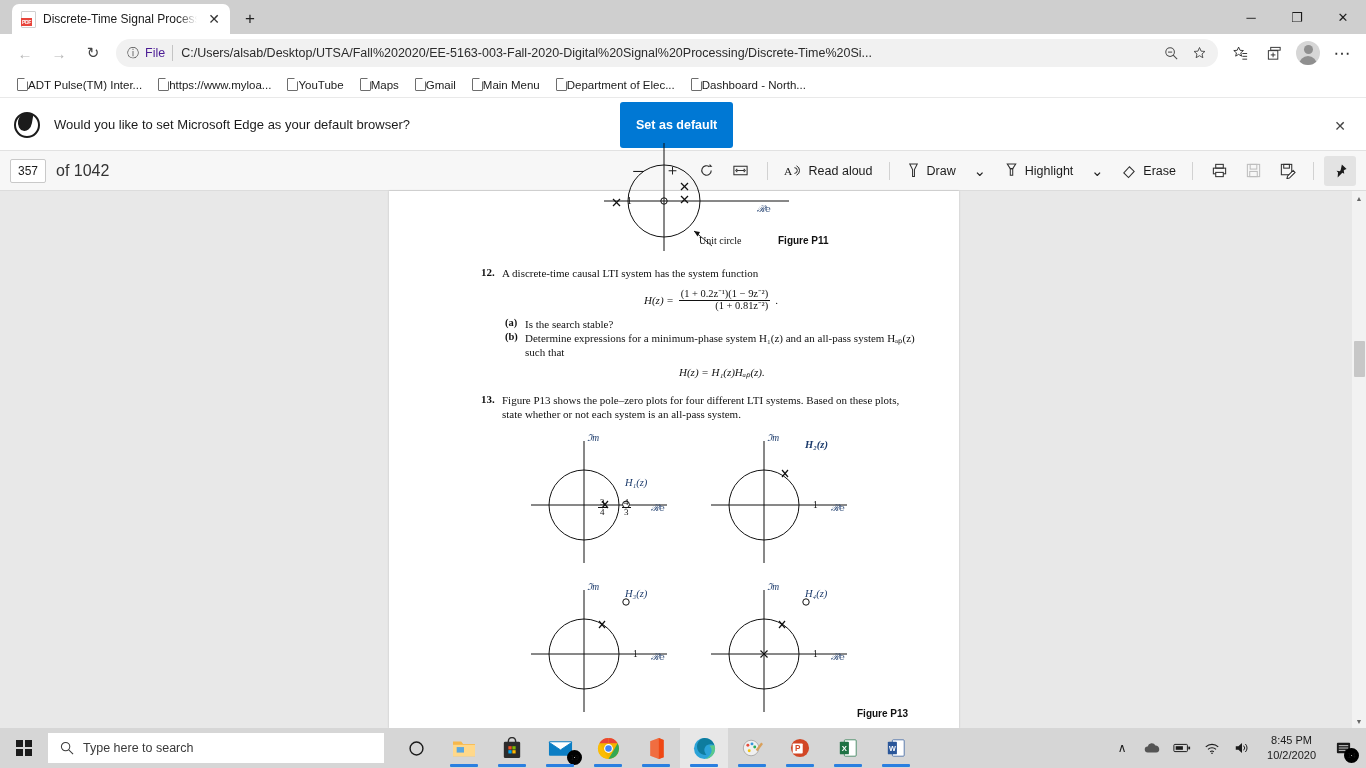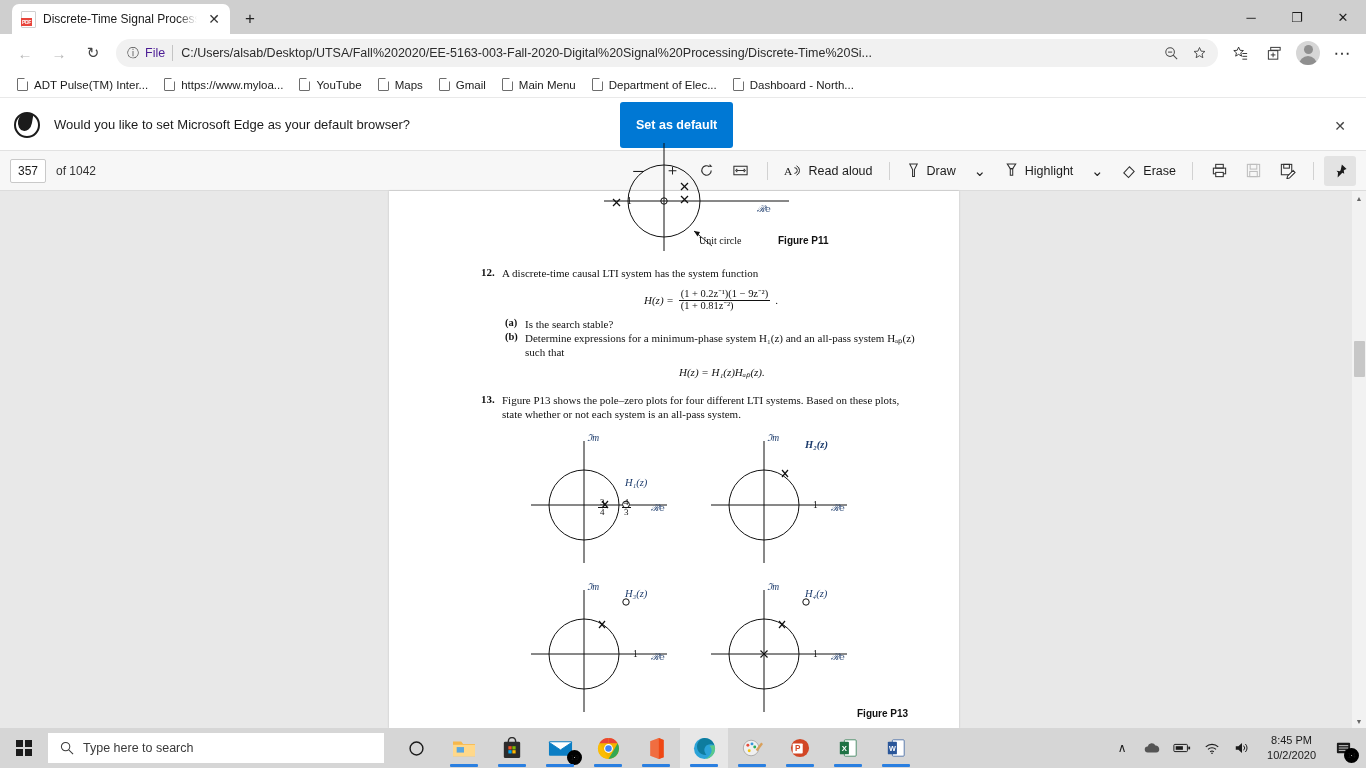--- a/index.html
+++ b/index.html
@@ -116,21 +116,21 @@
   }
 
   
   .bookmarks {
     position: absolute; top: 72px; left: 0; width: 1366px; height: 26px;
     background: #ffffff;
     display: flex; align-items: center; padding-left: 10px; gap: 2px;
     border-bottom: 1px solid #e9e9e9;
   }
   .bm {
-    display: flex; align-items: center; gap: 6px;
+    display: flex; align-items: center; gap: 0;
     padding: 3px 7px; border-radius: 4px;
     font-size: 11.5px; color: #1b1b1b; white-space: nowrap;
   }
   .doc-ic {
     width: 11px; height: 13px; flex: 0 0 auto;
     border: 1px solid #6d6d6d; border-radius: 1px; background: #fff;
     position: relative;
   }
   .doc-ic::after {
     content: ""; position: absolute; right: -1px; top: -1px;
@@ -174,21 +174,21 @@
   .pdfbar {
     position: absolute; top: 151px; left: 0; width: 1366px; height: 40px;
     background: #f7f7f7; border-bottom: 1px solid #dcdcdc;
     display: flex; align-items: center; padding: 0 10px;
   }
   .pagebox {
     width: 36px; height: 24px; border: 1px solid #c9c9c9; background: #fff;
     border-radius: 2px; font-size: 12px; color: #1b1b1b;
     display: flex; align-items: center; justify-content: center;
   }
-  .pagetot { font-size: 12px; color: #333; margin-left: 10px; }
+  .pagetot { font-size: 16px; color: #333; margin-left: 10px; }
   .pdfbar-mid { display: flex; align-items: center; gap: 2px; margin-left: auto; }
   .pdfic {
     height: 30px; min-width: 32px; padding: 0 6px;
     display: flex; align-items: center; justify-content: center;
     gap: 6px; font-size: 12.5px; color: #1b1b1b; border-radius: 3px;
   }
   .pdfic.disabled { color: #bdbdbd; }
   .pdfic.pinned { background: #e3e3e3; }
   .pdfsep { width: 1px; height: 18px; background: #d2d2d2; margin: 0 8px; }
 
@@ -222,21 +222,21 @@
   .pdf-body {
     position: relative; width: 100%; height: 100%;
     font-family: "Liberation Serif", serif;
     color: #111;
   }
   .q { position: absolute; font-size: 11px; line-height: 1.42; }
   .qnum { font-weight: bold; position: absolute; }
   .eq { text-align: center; font-style: italic; }
   .frac {
     display: inline-block; vertical-align: middle;
-    text-align: left; font-size: .95em; line-height: 1.05;
+    text-align: right; font-size: .95em; line-height: 1.05;
   }
   .frac .num { border-bottom: 1px solid #111; padding: 0 2px; display: block; }
   .frac .den { padding: 0 2px; display: block; }
   .figlabel { font-family: "Liberation Sans", sans-serif; font-weight: bold; font-size: 10px; }
   .axlabel { font-family: "Liberation Serif", serif; font-style: italic; font-size: 9.5px; }
   .plot { position: absolute; }
 
   
   .taskbar {
     position: absolute; bottom: 0; left: 0; width: 1366px; height: 40px;

